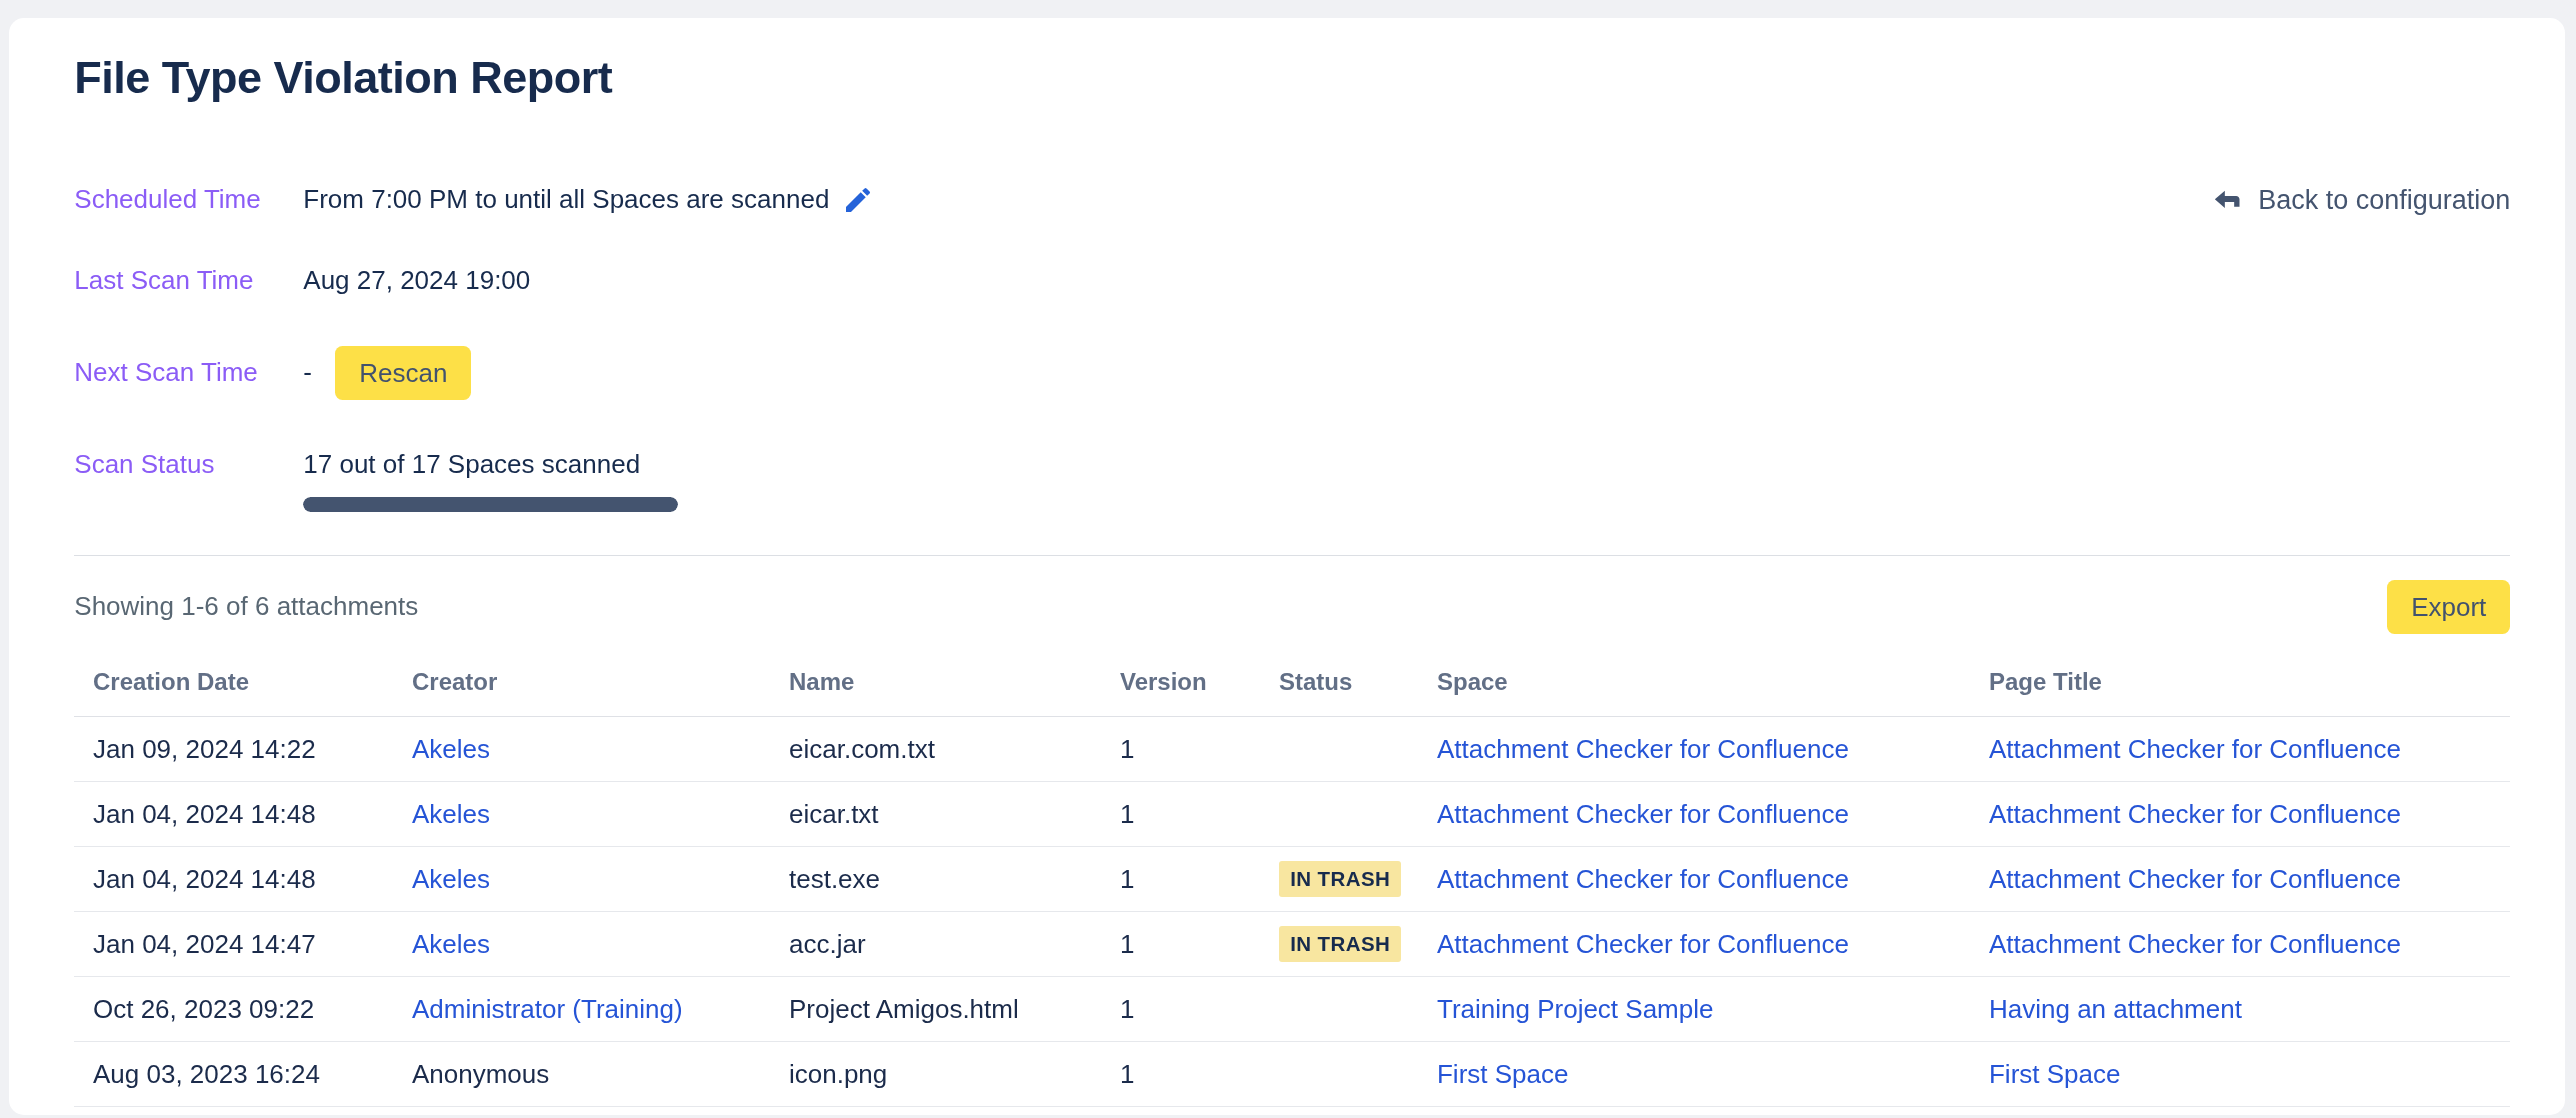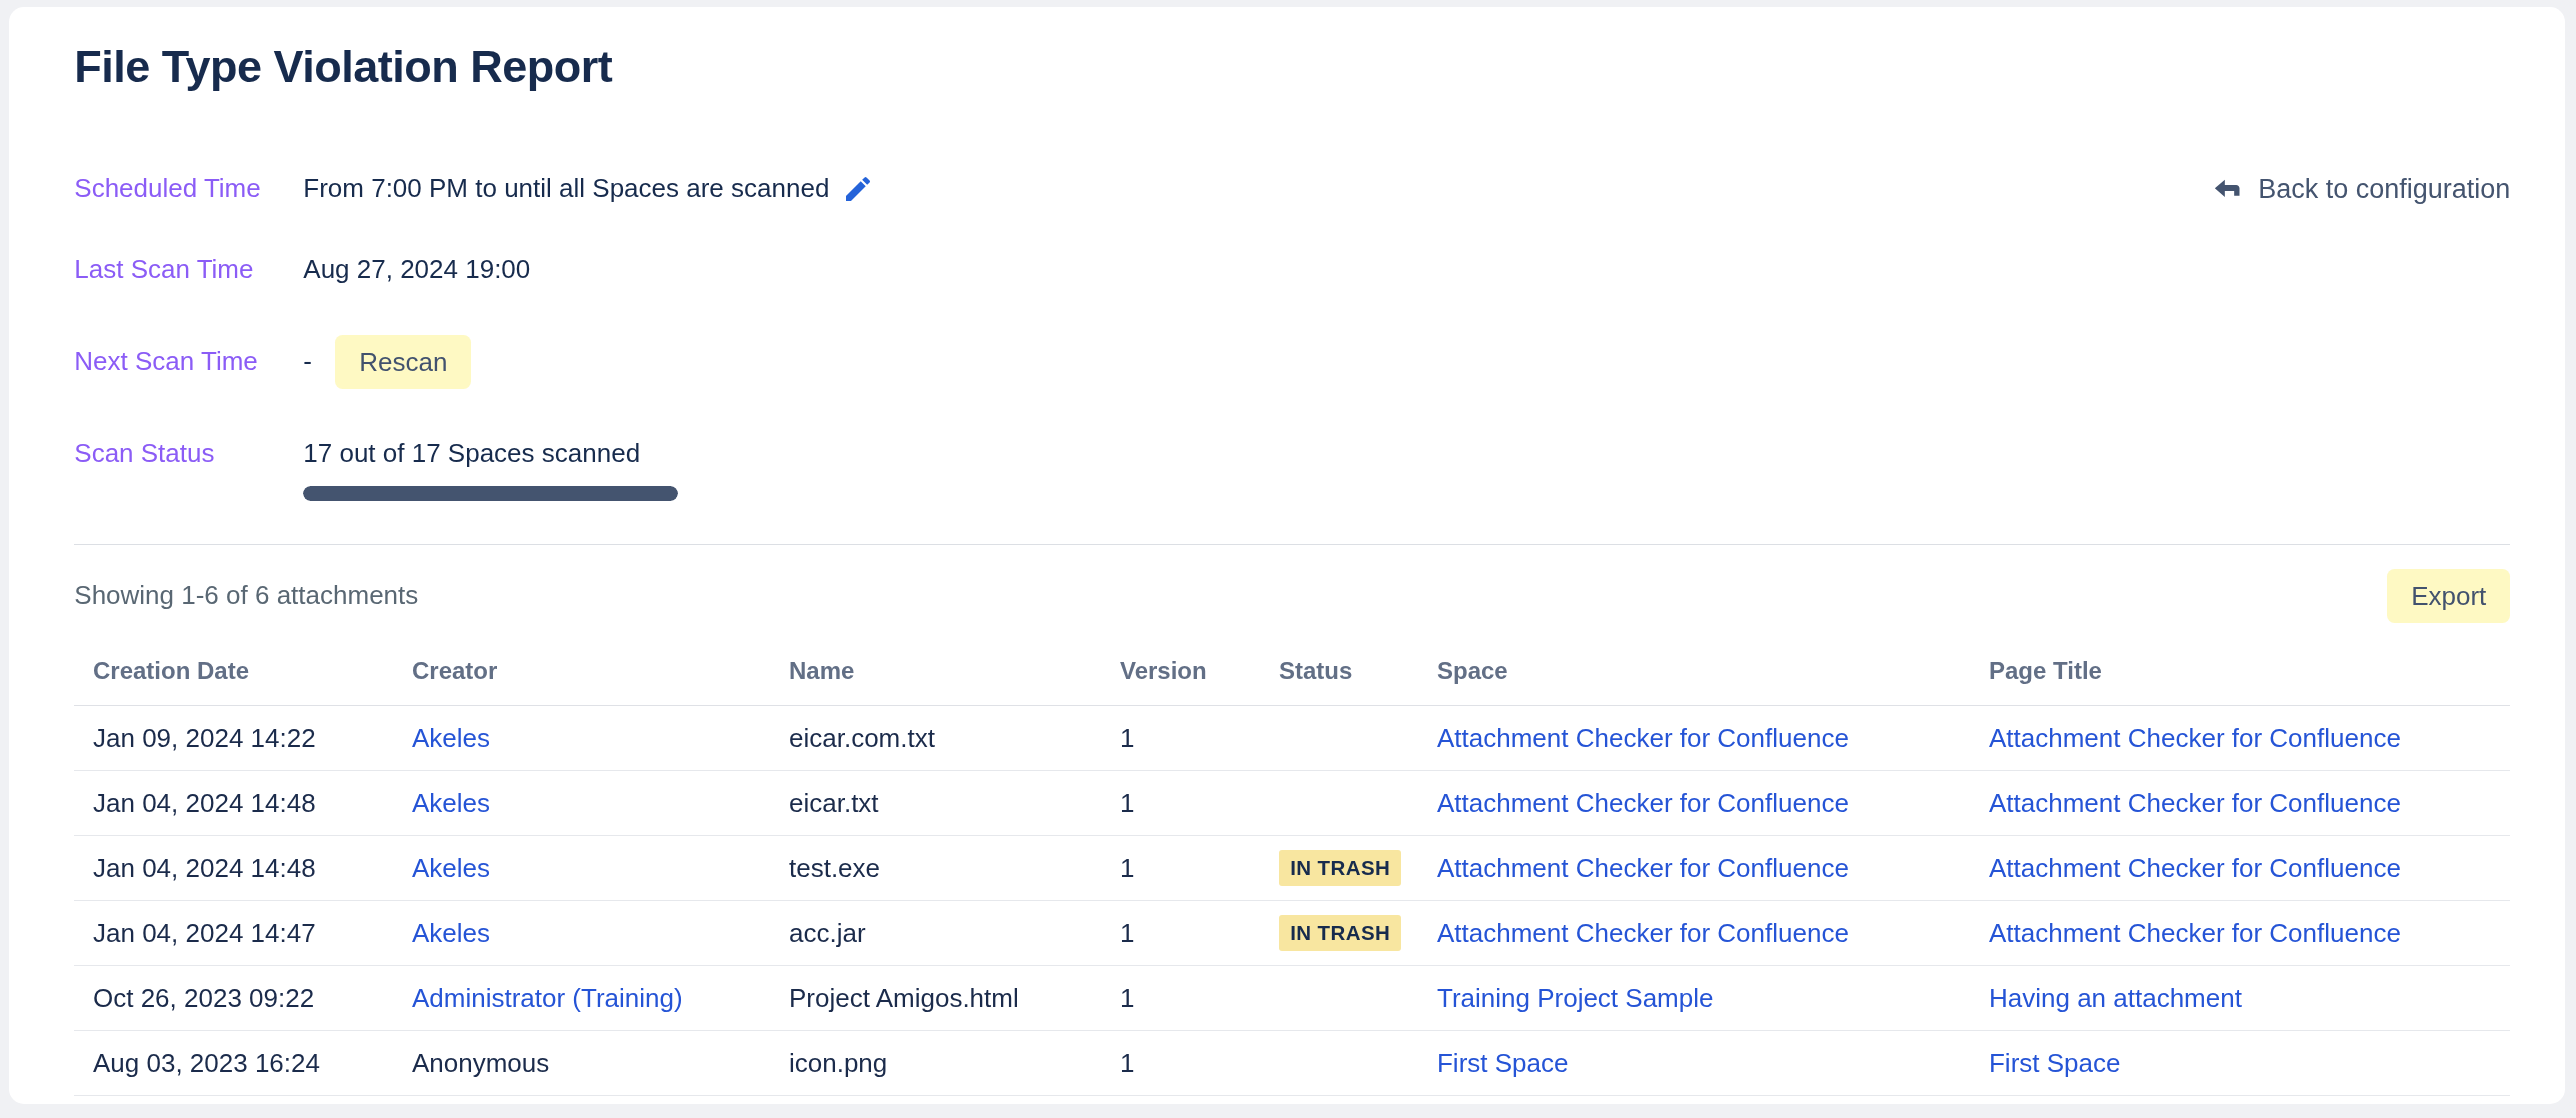--- a/index.html
+++ b/index.html
@@ -5,21 +5,21 @@
   * { box-sizing: border-box; margin: 0; padding: 0; }
   html, body { width: 2576px; height: 1119px; }
   body {
     background: #F0F1F4;
     font-family: "Liberation Sans", "DejaVu Sans", sans-serif;
     color: #172B4D;
     position: relative;
   }
   .card {
     position: absolute;
-    left: 9.3px; top: 7px;
+    left: 9.3px; top: 18px;
     width: 2556px; height: 1097px;
     background: #FFFFFF;
     border-radius: 15px;
     padding: 20.5px 55px 0 65px;
     overflow: hidden;
   }
   h1.page-title {
     margin-top: 13px;
     font-size: 45px;
     font-weight: 700;
@@ -49,21 +49,21 @@
     margin-left: 13px; display: inline-flex; align-items: center;
     padding: 0;
   }
   .back-link {
     display: inline-flex; align-items: flex-end; gap: 13px;
     color: #44546F; text-decoration: none; font-size: 27px;
     cursor: pointer;
   }
   .btn {
     display: inline-block;
-    background: #fef9c3;
+    background: #fde047;
     color: #42526E;
     border: none;
     border-radius: 7.5px;
     font-size: 26px;
     font-family: inherit;
     padding: 12px 24px;
     cursor: pointer;
     line-height: 30px;
   }
   .rescan-wrap { display: flex; align-items: center; }

